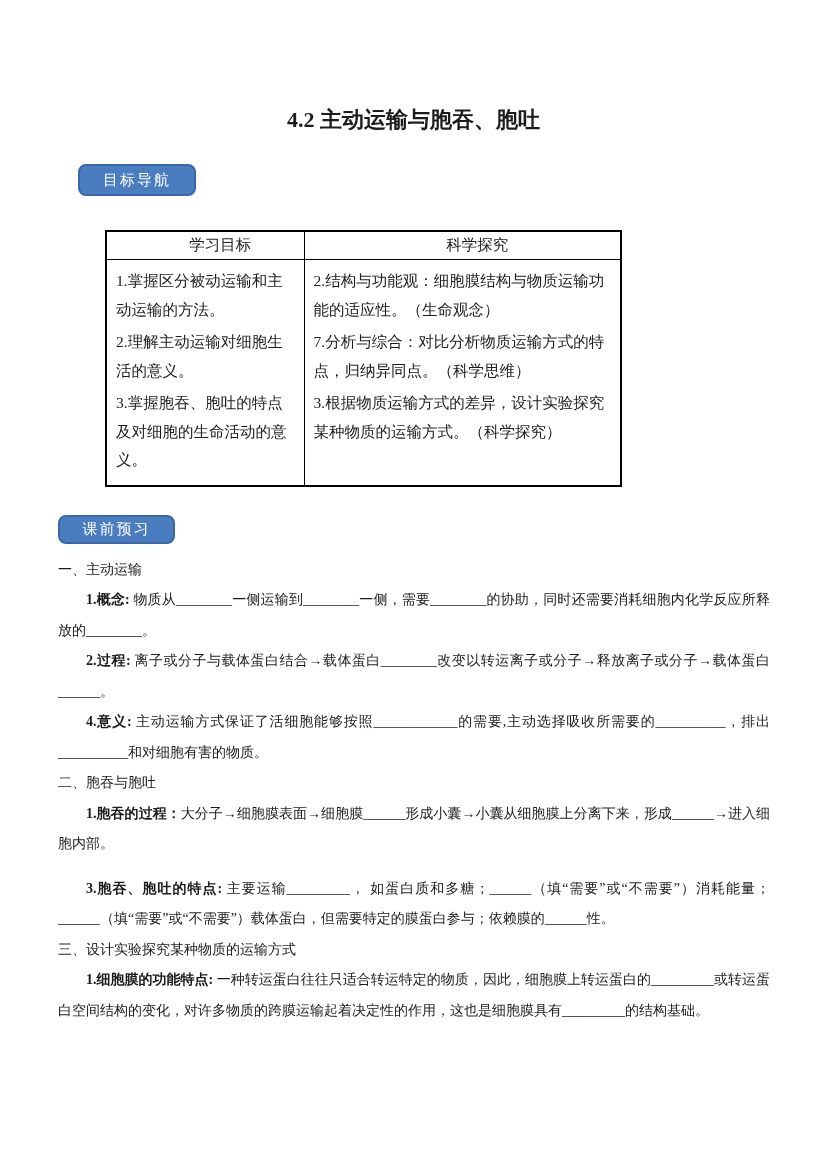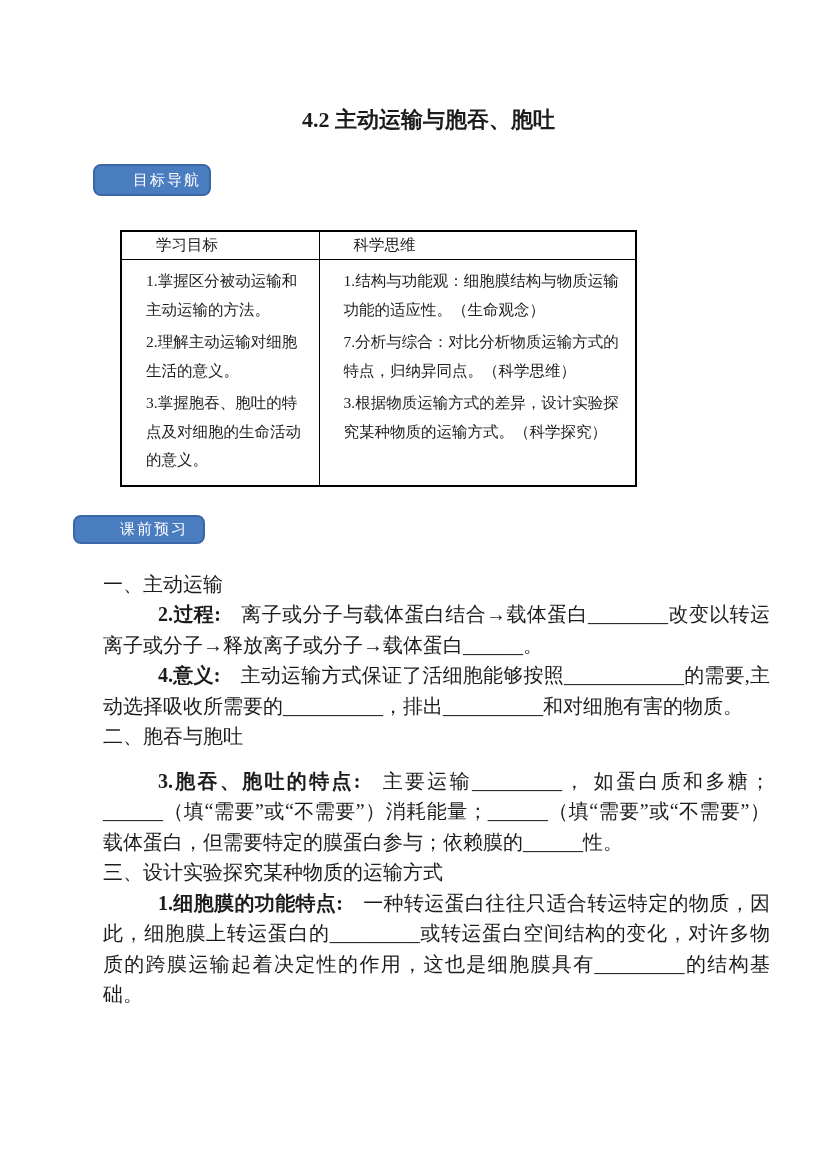--- a/index.html
+++ b/index.html
@@ -1,20 +1,20 @@
 <!DOCTYPE html>
 <html style="--accent-blue: #4a7cc0; --accent-blue-border: #3a67a8; --ink: #1c1c1c;"><head>
 <meta charset="utf-8">
 <style>
   :root{
     --accent-blue:#4a7cc0;
     --accent-blue-border:#3a67a8;
     --ink:#1c1c1c;
   }
-  *{box-sizing:border-box;padding-left:15px;}
+  *{box-sizing:border-box;}
   html,body{margin:0;padding:0;background:#ffffff;}
   .page{
     width:827px;height:1169px;background:#ffffff;overflow:hidden;
     color:var(--ink);
     font-family:"Liberation Serif","DejaVu Serif",serif;
     position:relative;
   }
   .title{
     margin:106px 0 0 0;
     font-size:22px;line-height:28px;font-weight:bold;
@@ -25,47 +25,47 @@
     background:var(--accent-blue);
     border:2px solid var(--accent-blue-border);
     border-radius:8px;
     color:#ffffff;
     font-family:"Liberation Sans","DejaVu Sans",sans-serif;
     font-size:15px;letter-spacing:2px;
     text-align:center;
     cursor:pointer;
   }
   .btn-goal{width:118px;height:32px;line-height:27px;margin:30px 12px 0 78px;}
-  .btn-preview{width:132px;height:29px;line-height:24px;margin:28px 0 0 58px;}
+  .btn-preview{width:117px;height:29px;line-height:24px;margin:28px 0 0 58px;}
   table.objectives{
     border-collapse:collapse;
     width:515px;
     margin:34px 0 0 105px;
     border:2px solid #000;
     table-layout:fixed;
   }
   table.objectives th,
   table.objectives td{
     border:1px solid #000;
     font-weight:normal;
     font-size:15.5px;
     vertical-align:top;
   }
   table.objectives th{
-    text-align:left;
+    text-align:center;
     padding:3px 4px 3px 34px;
     height:28px;
   }
   col.c-left{width:198px;}
   col.c-right{width:317px;}
   table.objectives td{padding:3px 6px 6px 5px;line-height:28.5px;}
   table.objectives td p{margin:4px;}
   .content{
-    margin:25px 57px 0 58px;
-    font-size:20px;
+    margin:11px 57px 0 58px;
+    font-size:14px;
     line-height:30.5px;
     text-align:justify;
   }
   .content p{margin:0;}
   .sec-heading{text-indent:0;}
   .item{text-indent:2em;}
   .item .lbl{font-weight:bold;}
   .gap-top{margin-top:14px !important;}
 </style>
 </head>
@@ -80,54 +80,60 @@
   </div>
 
   <table class="objectives">
     <colgroup>
         <col class="c-left">
         <col class="c-right">
       </colgroup>
     <tbody>
         <tr>
       <th>学习目标</th>
-      <th>科学思维</th>
+      <th>科学探究</th>
     </tr>
     <tr>
       <td>
         <p>1.掌握区分被动运输和主动运输的方法。</p>
         <p>2.理解主动运输对细胞生活的意义。</p>
         <p>3.掌握胞吞、胞吐的特点及对细胞的生命活动的意义。</p>
       </td>
       <td>
-        <p>1.结构与功能观：细胞膜结构与物质运输功能的适应性。（生命观念）</p>
+        <p>2.结构与功能观：细胞膜结构与物质运输功能的适应性。（生命观念）</p>
         <p>7.分析与综合：对比分析物质运输方式的特点，归纳异同点。（科学思维）</p>
         <p>3.根据物质运输方式的差异，设计实验探究某种物质的运输方式。（科学探究）</p>
       </td>
     </tr>
   </tbody>
     </table>
 
   <div class="btn btn-preview">
     <span>课前预习</span>
   </div>
 
   <div class="content">
 
     <p class="sec-heading">一、主动运输</p>
 
     <p class="item">
+      <span class="lbl">1.概念:</span><span> 物质从________一侧运输到________一侧，需要________的协助，同时还需要消耗细胞内化学反应所释放的________。</span>
+    </p>
+    <p class="item">
       <span class="lbl">2.过程:</span><span> 离子或分子与载体蛋白结合→载体蛋白________改变以转运离子或分子→释放离子或分子→载体蛋白______。</span>
     </p>
     <p class="item">
       <span class="lbl">4.意义:</span><span> 主动运输方式保证了活细胞能够按照____________的需要,主动选择吸收所需要的__________，排出__________和对细胞有害的物质。</span>
     </p>
 
     <p class="sec-heading">二、胞吞与胞吐</p>
 
+    <p class="item">
+      <span class="lbl">1.胞吞的过程：</span><span>大分子→细胞膜表面→细胞膜______形成小囊→小囊从细胞膜上分离下来，形成______→进入细胞内部。</span>
+    </p>
     <p class="item gap-top">
       <span class="lbl">3.胞吞、胞吐的特点:</span><span> 主要运输_________， 如蛋白质和多糖；______（填“需要”或“不需要”）消耗能量；______（填“需要”或“不需要”）载体蛋白，但需要特定的膜蛋白参与；依赖膜的______性。</span>
     </p>
 
     <p class="sec-heading">三、设计实验探究某种物质的运输方式</p>
 
     <p class="item">
       <span class="lbl">1.细胞膜的功能特点:</span><span> 一种转运蛋白往往只适合转运特定的物质，因此，细胞膜上转运蛋白的_________或转运蛋白空间结构的变化，对许多物质的跨膜运输起着决定性的作用，这也是细胞膜具有_________的结构基础。</span>
     </p>
 

